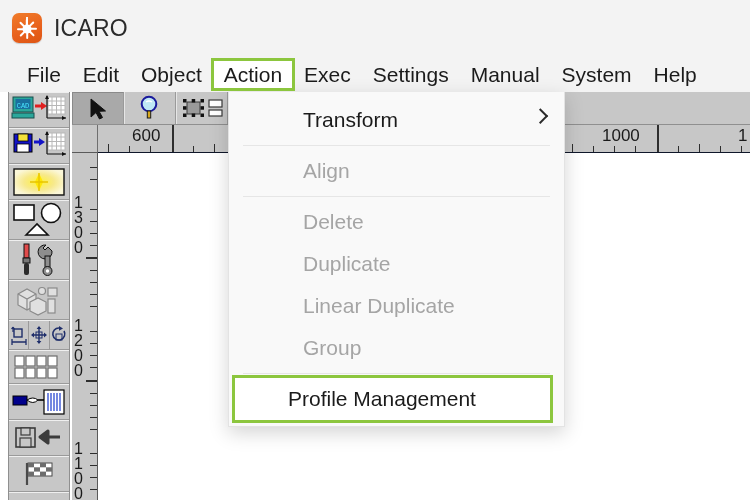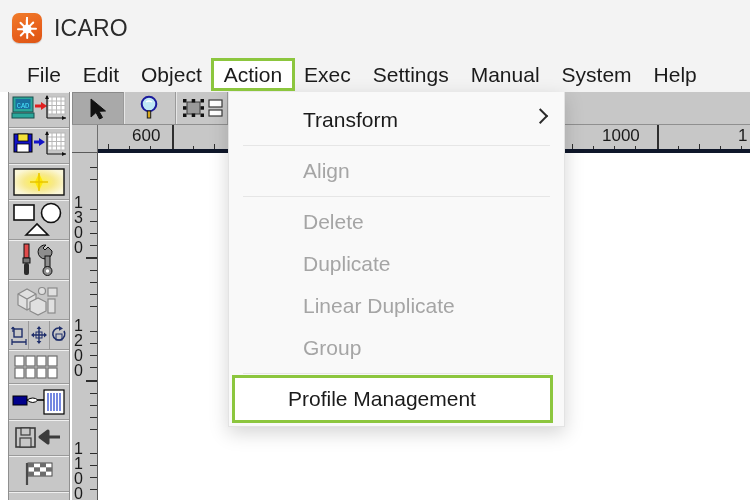--- a/index.html
+++ b/index.html
@@ -154,21 +154,21 @@
   .tt-fill {
     flex: 1 1 auto;
     background: #c7c7c7;
   }
 
   
   .ruler-h {
     position: absolute; left: 72px; top: 33px;
     width: 678px; height: 28px;
     background: #c7c7c7;
-    border-bottom: 4px solid #0f172a;
+    border-bottom: 1px solid #0f172a;
     box-sizing: border-box;
     overflow: hidden;
   }
   .ruler-corner {
     position: absolute; left: 72px; top: 33px;
     width: 26px; height: 28px;
     background: #c7c7c7;
     border-right: 1px solid #6f6f6f;
     border-bottom: 1px solid #5a5a5a;
     box-sizing: border-box;

